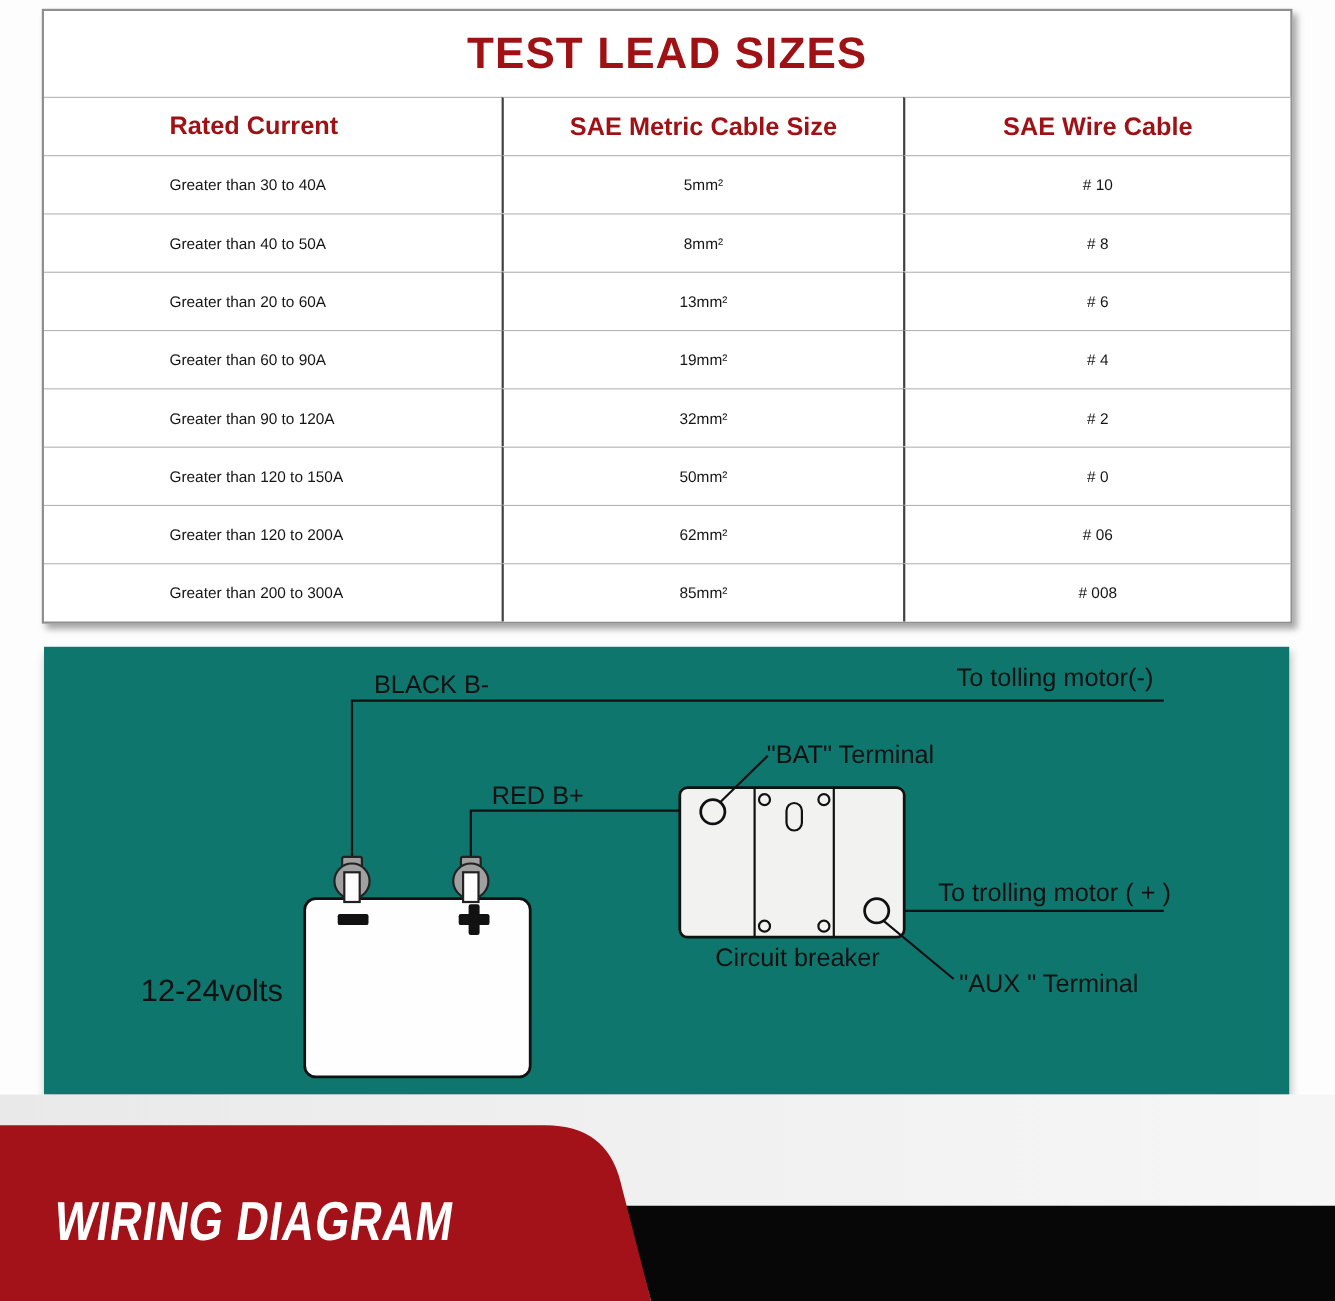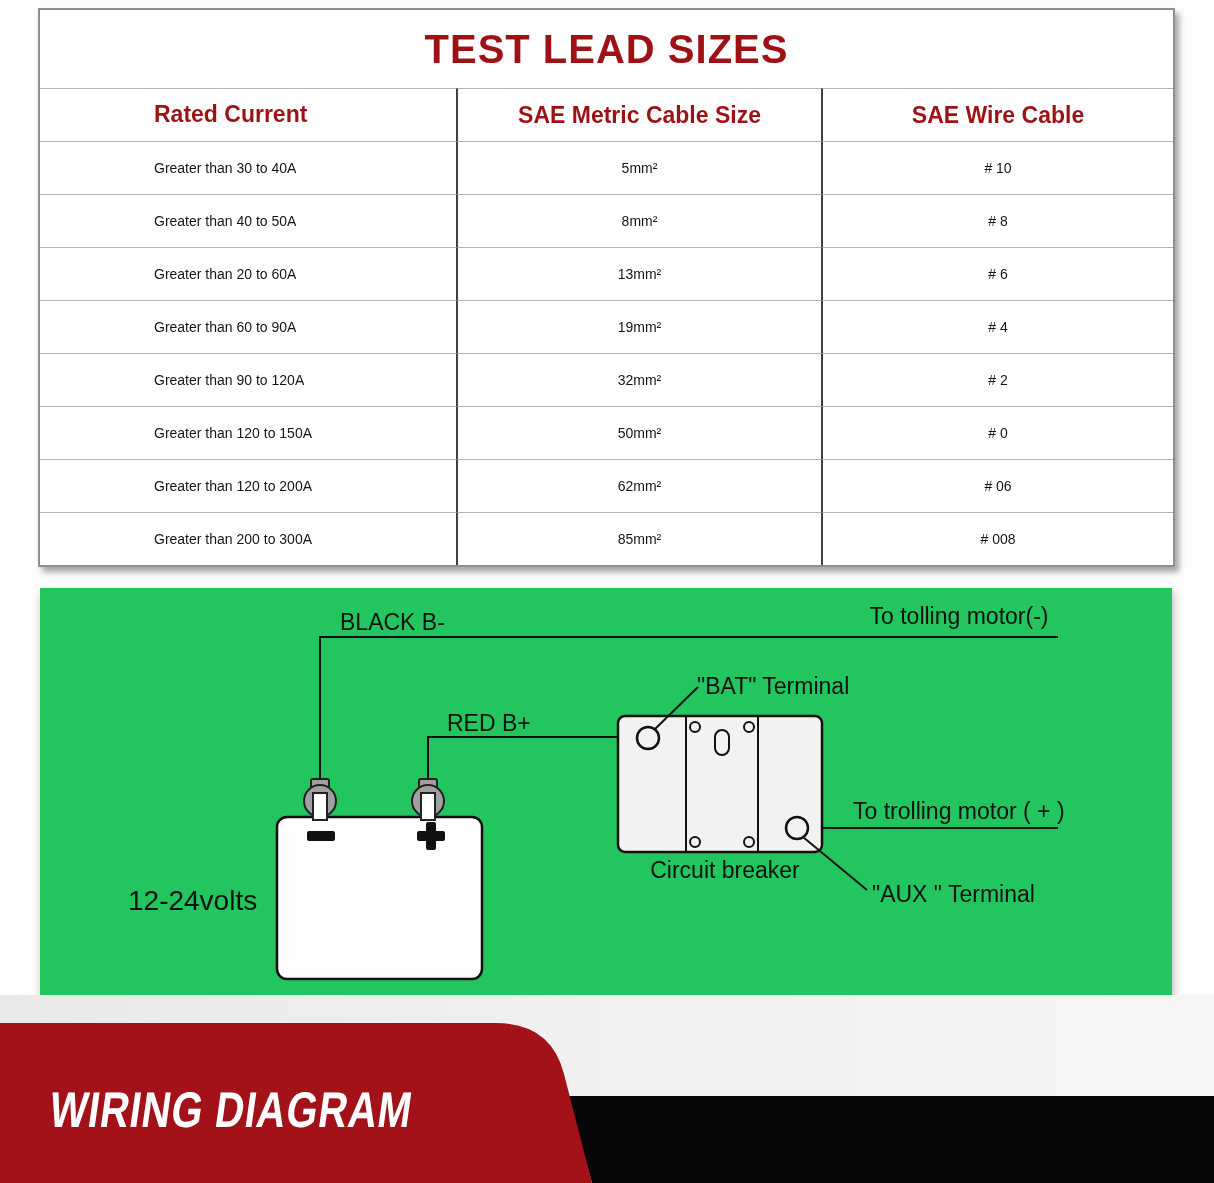--- a/index.html
+++ b/index.html
@@ -14,21 +14,21 @@
   .tbl{display:grid;grid-template-columns:416px 365px 352px;}
   .row{display:contents;}
   .cell{height:52px;display:flex;align-items:center;justify-content:center;
         font-size:14px;border-top:1px solid #b3b3b3;background:#fff;}
   .cell.c0{justify-content:flex-start;padding-left:114px;box-sizing:border-box;}
   .cell.c1,.cell.c2{border-left:2px solid #404040;}
   .cell.head{color:var(--accent);font-weight:bold;font-size:23px;}
 
   
   .diagram-panel{position:absolute;left:40px;top:588px;width:1132px;height:407px;
-                 background:#22c55e;box-shadow:0 6px 8px rgba(0,0,0,0.18),4px 3px 6px rgba(0,0,0,0.10);}
+                 background:#0f766e;box-shadow:0 6px 8px rgba(0,0,0,0.18),4px 3px 6px rgba(0,0,0,0.10);}
   .diagram-panel svg{position:absolute;inset:0;}
   svg text{font-family:"Liberation Sans",sans-serif;font-size:23px;fill:#111;}
   svg text.big{font-size:28px;}
   .wire{stroke:#111;stroke-width:2;fill:none;}
   .outline{stroke:#111;stroke-width:2.5;fill:#f2f2f0;}
   .outline-white{stroke:#111;stroke-width:2.5;fill:#fefefe;}
   .hole{stroke:#111;stroke-width:2;fill:none;}
   .lug-gray{stroke:#222;stroke-width:2;fill:#a0a0a0;}
   .lug-white{stroke:#222;stroke-width:2;fill:#fff;}
   .sym{fill:#111;stroke:none;}

